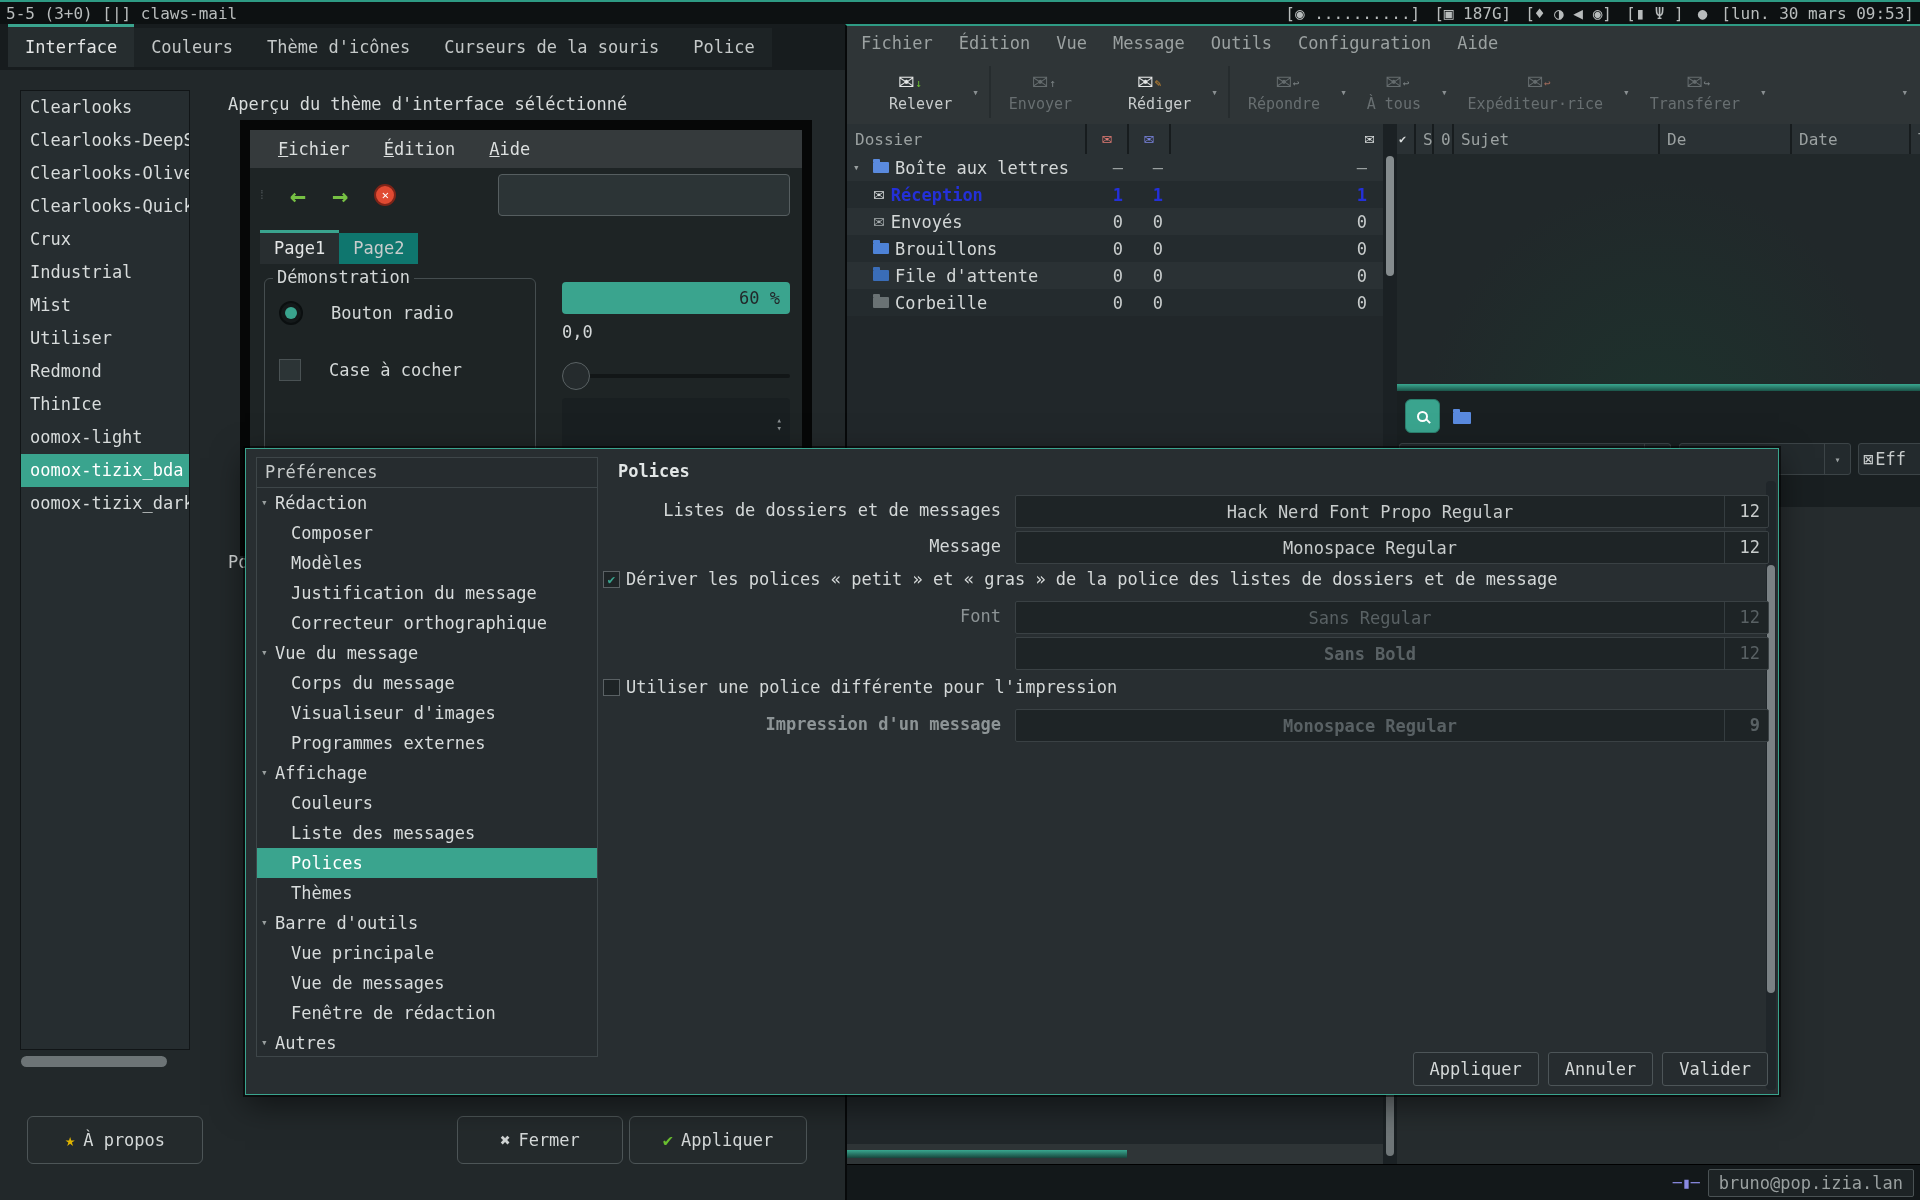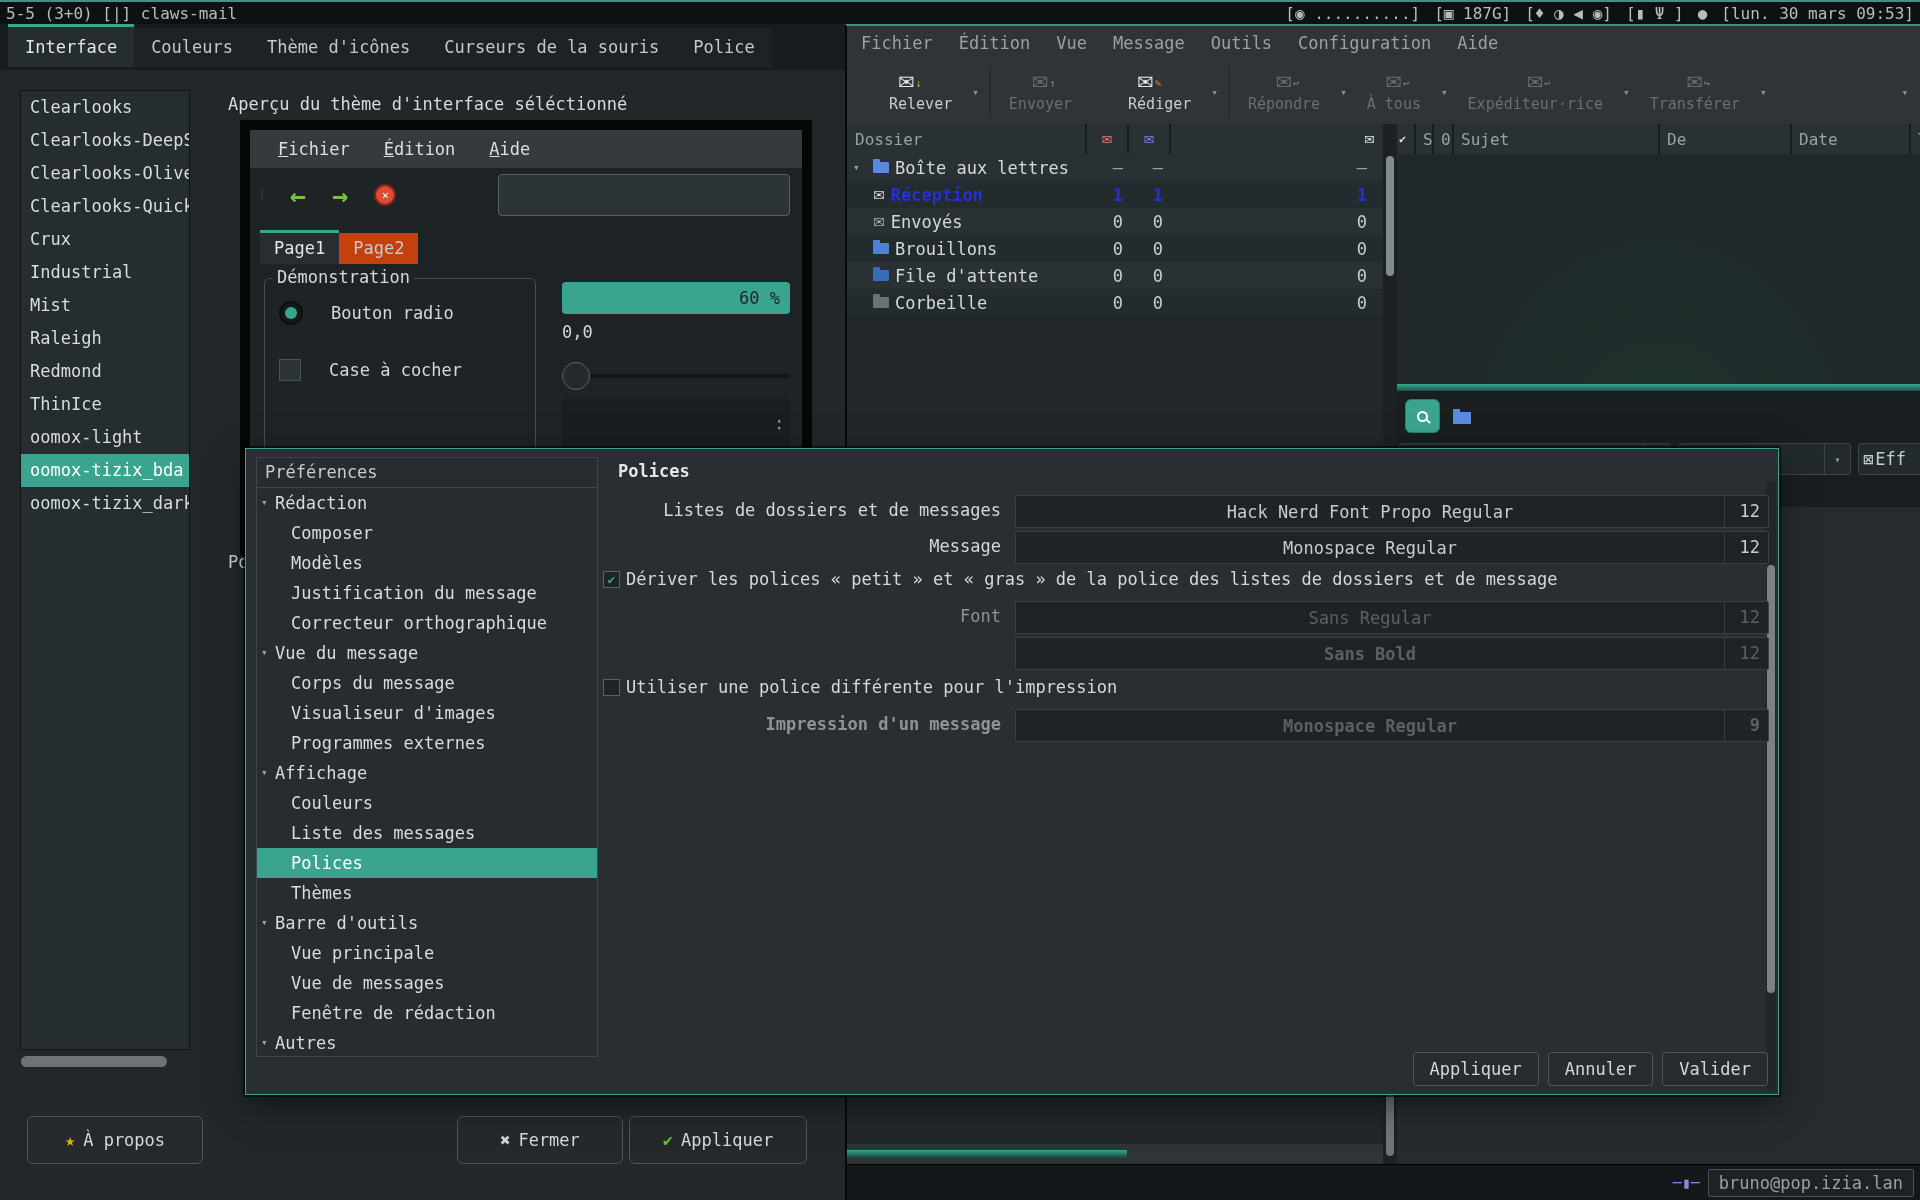--- a/index.html
+++ b/index.html
@@ -38,21 +38,21 @@
   #pmenubar{position:absolute;left:0;top:0;width:100%;height:38px;background:#353a3c;display:flex;gap:34px;
     padding-left:28px;align-items:center;font-size:17px;color:#dcdfdf;}
   #pmenubar .pmenu::first-letter{text-decoration:underline;}
   #ptoolbar{position:absolute;left:0;top:38px;width:100%;height:54px;display:flex;align-items:center;gap:26px;padding-left:8px;}
   .grip{color:#4a5254;font-size:13px;letter-spacing:-2px;}
   .nav-arrow{font-size:27px;font-weight:bold;color:#76c043;line-height:1;}
   .close-oct{width:22px;height:22px;border-radius:50%;background:#e04a32;border:2px solid #7e2418;color:#fff;
     font-size:12px;font-weight:bold;display:flex;align-items:center;justify-content:center;}
   #pentry{position:absolute;left:248px;top:44px;width:292px;height:42px;background:#2c3436;border:1px solid #565e60;border-radius:4px;}
   .ptabs{position:absolute;left:10px;top:100px;display:flex;}
-  .ptab{padding:5px 14px 6px;background:#c2410c;color:#c8cccc;font-size:17px;margin-top:3px;}
+  .ptab{padding:5px 14px 6px;background:#0f766e;color:#c8cccc;font-size:17px;margin-top:3px;}
   .ptab.active{background:#282e30;color:#e4e6e6;border-top:3px solid var(--teal);margin-top:0;}
   #pgroup{position:absolute;left:14px;top:148px;width:272px;height:224px;border:1px solid #454d4f;border-radius:6px;}
   #pgroup-title{position:absolute;left:8px;top:-12px;background:#1e2425;padding:0 4px;font-size:17px;}
   .prow{position:absolute;left:14px;display:flex;align-items:center;gap:28px;font-size:17px;}
   .pradio{width:24px;height:24px;border-radius:50%;background:#14191a;border:2px solid #0b0f10;position:relative;}
   .pradio .dot{position:absolute;left:4px;top:4px;width:12px;height:12px;border-radius:50%;background:var(--teal);}
   .pcheck{width:22px;height:22px;background:#2c3436;border:1px solid #4a5254;}
   #pspin{position:absolute;left:12px;top:206px;width:152px;height:44px;background:#2c3436;border:1px solid #1a1f21;
     border-radius:5px;display:flex;align-items:center;}
   #pspin .val{flex:1;padding-left:12px;font-size:17px;}
@@ -196,21 +196,21 @@
     </div>
 
     <div id="theme-list">
       <div class="theme-item">Clearlooks</div>
       <div class="theme-item">Clearlooks-DeepSky</div>
       <div class="theme-item">Clearlooks-Olive</div>
       <div class="theme-item">Clearlooks-Quicksilver</div>
       <div class="theme-item">Crux</div>
       <div class="theme-item">Industrial</div>
       <div class="theme-item">Mist</div>
-      <div class="theme-item">Raleigh</div>
+      <div class="theme-item">Utiliser</div>
       <div class="theme-item">Redmond</div>
       <div class="theme-item">ThinIce</div>
       <div class="theme-item">oomox-light</div>
       <div class="theme-item selected">oomox-tizix_bda</div>
       <div class="theme-item">oomox-tizix_dark</div>
     </div>
     <div id="theme-hscroll">
         <div class="thumb"></div>
       </div>
 

